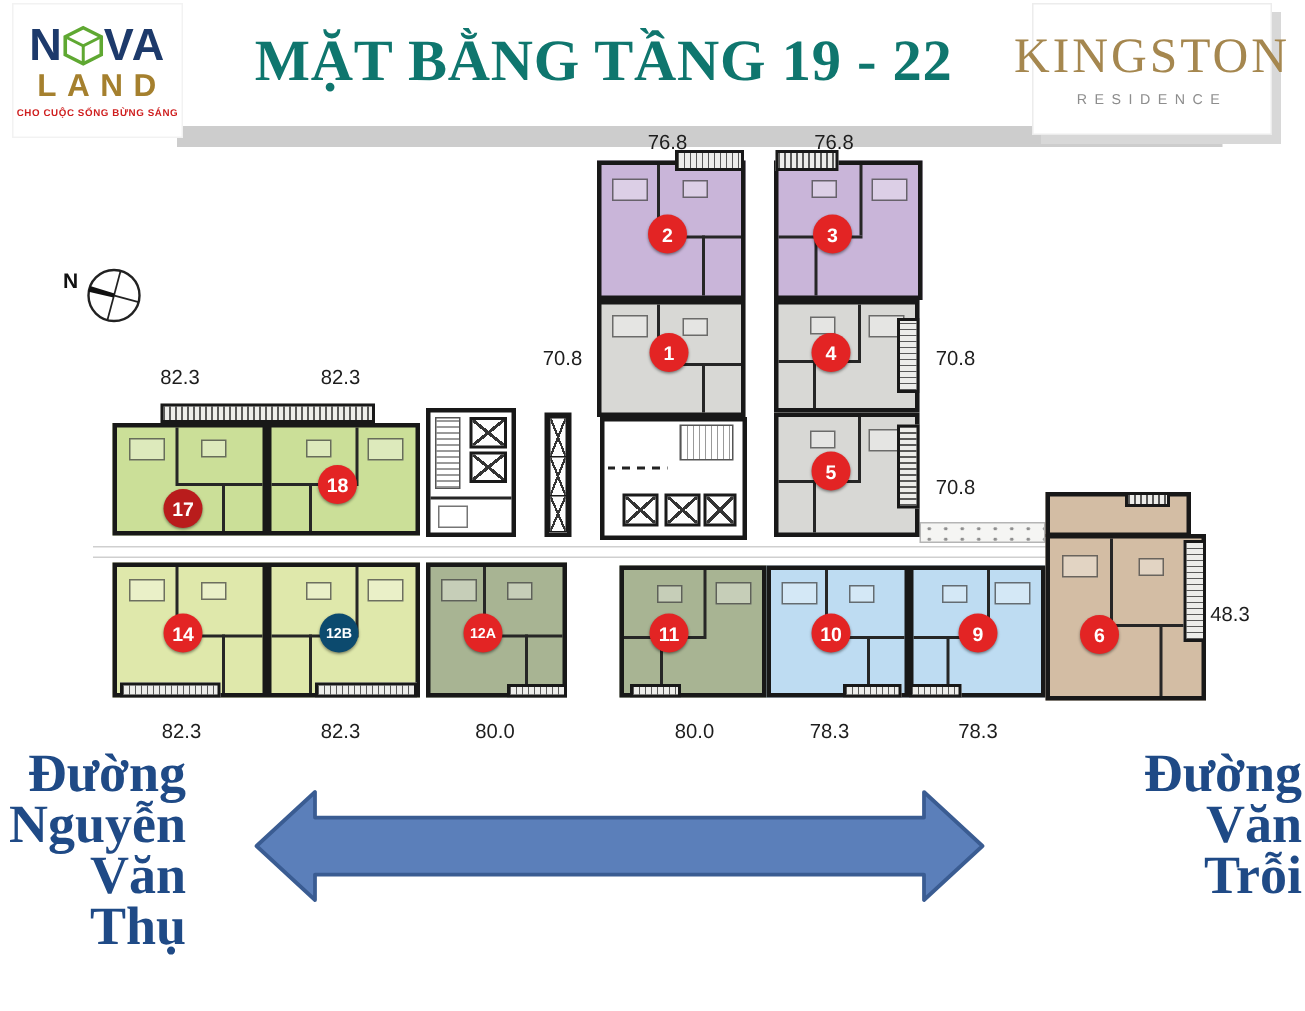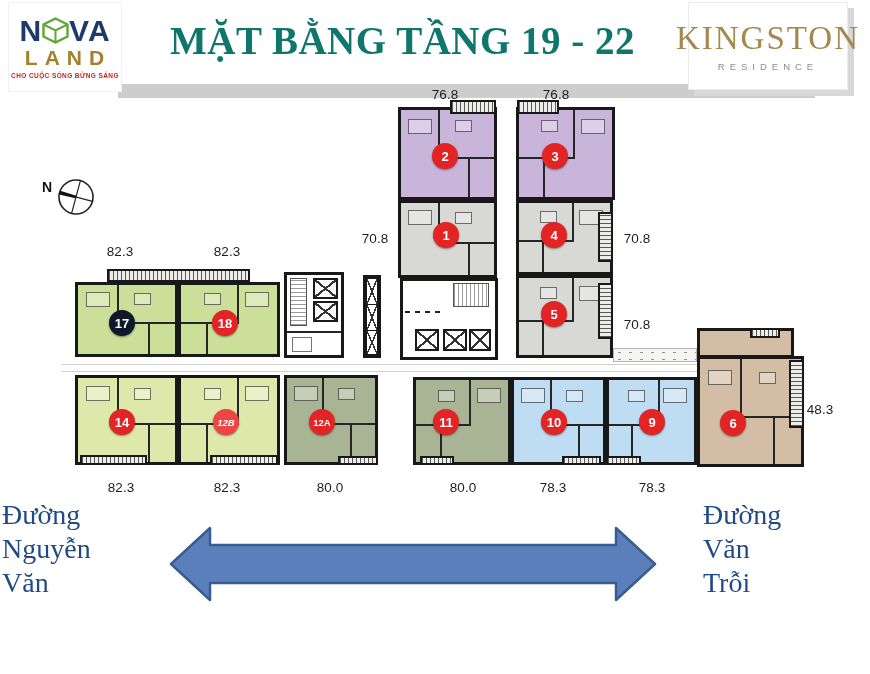--- a/index.html
+++ b/index.html
@@ -48,22 +48,22 @@
   .corridor{position:absolute;left:613px;top:348px;width:84px;height:14px;z-index:1;
             border:1px solid #b5b5b5;box-sizing:border-box;background-color:#f5f5f3;
             background-image:radial-gradient(#8f8f8f 1.2px,transparent 1.4px);background-size:11px 7px;}
   .badge{position:absolute;width:26px;height:26px;border-radius:50%;color:#fff;z-index:5;
          display:flex;align-items:center;justify-content:center;font-weight:bold;font-size:13px;
          box-shadow:0 1px 2px rgba(0,0,0,.45);}
   .badge.sm{font-size:9.5px;}
   .dim{position:absolute;width:60px;transform:translateX(-50%);text-align:center;
        font-size:13.5px;color:#1d1d1d;z-index:4;}
   
-  .street{position:absolute;z-index:2;text-align:left;font-family:"Liberation Serif",serif;
-          font-weight:normal;font-size:28px;line-height:34px;}
+  .street{position:absolute;z-index:2;text-align:right;font-family:"Liberation Serif",serif;
+          font-weight:bold;font-size:36px;line-height:34px;}
   .street span{display:block;}
   .arrow{position:absolute;left:168px;top:524px;z-index:2;}
 </style>
 </head>
 <body>
 
 <div id="slide">
 
   <div class="hdr-band"></div>
 
@@ -263,24 +263,24 @@
   <div class="hatch" style="left:338px;top:456px;width:40px;height:9px;"></div>
   <div class="hatch" style="left:420px;top:456px;width:34px;height:9px;"></div>
   <div class="hatch" style="left:562px;top:456px;width:39px;height:9px;"></div>
   <div class="hatch" style="left:606px;top:456px;width:35px;height:9px;"></div>
 
   <div class="badge" style="left: 432px; top: 143px; background-color: rgb(227, 36, 36);">2</div>
   <div class="badge" style="left: 542px; top: 143px; background-color: rgb(227, 36, 36);">3</div>
   <div class="badge" style="left: 433px; top: 222px; background-color: rgb(227, 36, 36);">1</div>
   <div class="badge" style="left: 541px; top: 222px; background-color: rgb(227, 36, 36);">4</div>
   <div class="badge" style="left: 541px; top: 301px; background-color: rgb(227, 36, 36);">5</div>
-  <div class="badge" style="left: 109px; top: 310px; background-color: #0f172a;">17</div>
+  <div class="badge" style="left: 109px; top: 326px; background-color: #b91c1c;">17</div>
   <div class="badge" style="left: 212px; top: 310px; background-color: rgb(227, 36, 36);">18</div>
   <div class="badge" style="left: 109px; top: 409px; background-color: rgb(227, 36, 36);">14</div>
-  <div class="badge sm" style="left: 213px; top: 409px; background-color: #ef4444; font-style: italic;">12B</div>
+  <div class="badge sm" style="left: 213px; top: 409px; background-color: #0c4a6e;">12B</div>
   <div class="badge sm" style="left: 309px; top: 409px; background-color: rgb(227, 36, 36);">12A</div>
   <div class="badge" style="left: 433px; top: 409px; background-color: rgb(227, 36, 36);">11</div>
   <div class="badge" style="left: 541px; top: 409px; background-color: rgb(227, 36, 36);">10</div>
   <div class="badge" style="left: 639px; top: 409px; background-color: rgb(227, 36, 36);">9</div>
   <div class="badge" style="left: 720px; top: 410px; background-color: rgb(227, 36, 36);">6</div>
 
   <div class="dim" style="left:445px;top:87px;">76.8</div>
   <div class="dim" style="left:556px;top:87px;">76.8</div>
   <div class="dim" style="left:375px;top:231px;">70.8</div>
   <div class="dim" style="left:637px;top:231px;">70.8</div>
@@ -292,20 +292,21 @@
   <div class="dim" style="left:330px;top:480px;">80.0</div>
   <div class="dim" style="left:463px;top:480px;">80.0</div>
   <div class="dim" style="left:553px;top:480px;">78.3</div>
   <div class="dim" style="left:652px;top:480px;">78.3</div>
   <div class="dim" style="left:820px;top:402px;">48.3</div>
 
   <div class="street" style="left: 2px; top: 498px; width: 122px; color: rgb(31, 74, 134);">
     <span>Đường</span>
     <span>Nguyễn</span>
     <span>Văn</span>
+    <span>Thụ</span>
   </div>
   <div class="street" style="left: 703px; top: 498px; width: 165px; color: rgb(31, 74, 134);">
     <span>Đường</span>
     <span>Văn</span>
     <span>Trỗi</span>
   </div>
 
   <svg class="arrow" width="490" height="82" viewBox="0 0 490 82">
     <polygon points="3,40 42,4 42,21 448,21 448,4 487,40 448,76 448,59 42,59 42,76" stroke-width="2.5" stroke-linejoin="round" fill="#5b7fba" stroke="#3a5c92"></polygon>
   </svg>

